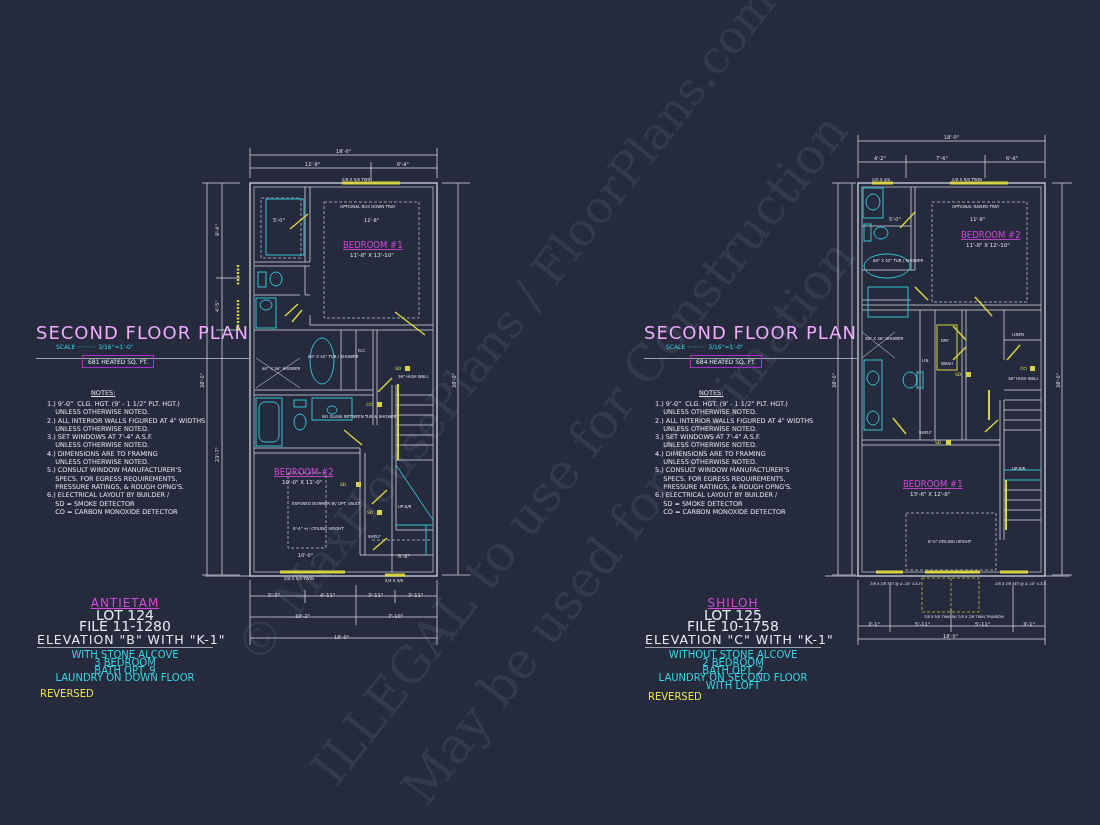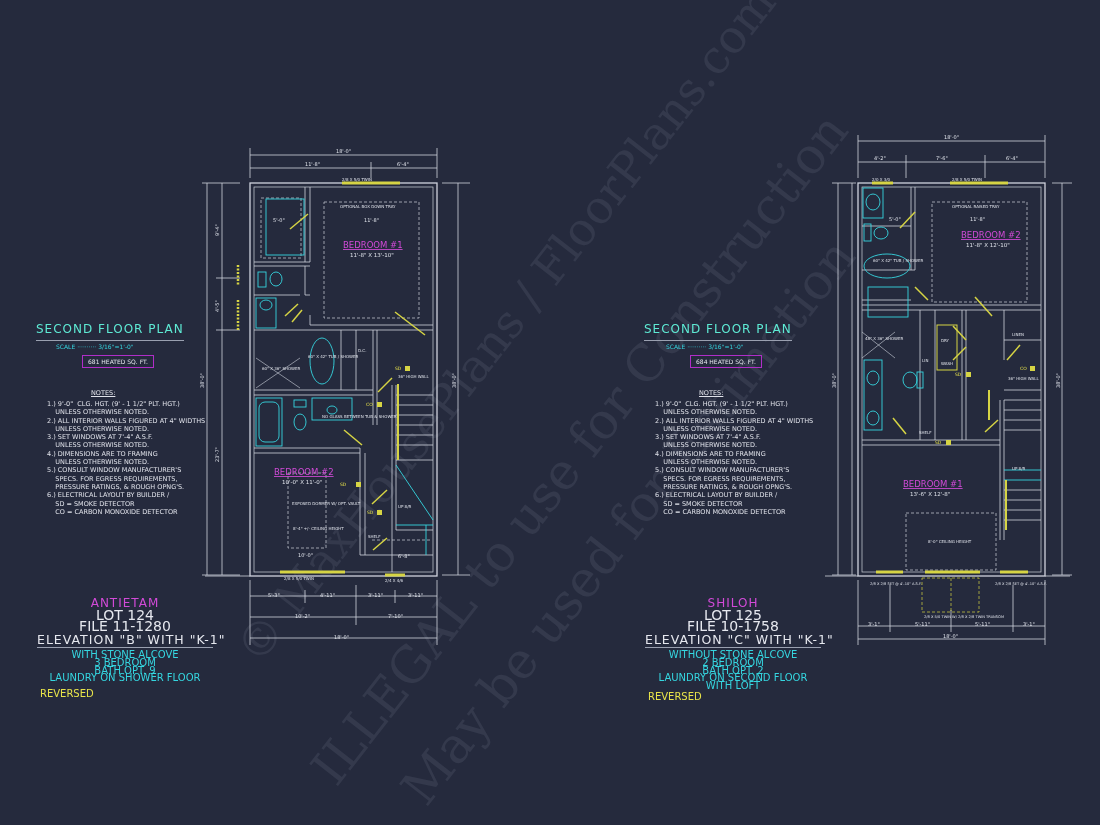--- a/index.html
+++ b/index.html
@@ -1,24 +1,24 @@
 <!DOCTYPE html>
 <html><head>
 <meta charset="utf-8">
 <style>
   html,body{margin:0;padding:0;}
   body{width:1100px;height:825px;background:#252a3d;position:relative;overflow:hidden;font-family:"DejaVu Sans",sans-serif;color:#d8dce6;}
   .abs{position:absolute;}
   .cad{font-family:"DejaVu Sans",sans-serif;letter-spacing:0.5px;}
-  .title{font-size:12px;color:#5eead4;letter-spacing:1px;border-bottom:1.5px solid #9aa0b0;padding-bottom:4px;white-space:nowrap;}
+  .title{font-size:18px;color:#f0abfc;letter-spacing:1px;border-bottom:1.5px solid #9aa0b0;padding-bottom:15px;white-space:nowrap;}
   .scale{font-size:6px;color:#35d6e0;white-space:nowrap;}
   .sqft{font-size:6px;color:#e6e8ef;border:1.5px solid #b02ec8;padding:2px 5px;white-space:nowrap;}
   .notes{font-size:6.5px;color:#e0e2ea;line-height:8.3px;white-space:pre;}
   .notes-h{font-size:6.5px;color:#e0e2ea;text-decoration:underline;margin-left:44px;}
-  .name{font-size:12px;color:#d24ad8;letter-spacing:1px;text-align:center;}
+  .name{font-size:12px;color:#d24ad8;text-decoration:underline;letter-spacing:1px;text-align:center;}
   .lot{font-size:14px;color:#e6e8ef;text-align:center;line-height:11px;}
   .elev{font-size:12.5px;color:#e6e8ef;border-bottom:1.3px solid #9aa0b0;letter-spacing:1px;text-align:center;white-space:nowrap;}
   .desc{font-size:10px;color:#35d6e0;text-align:center;line-height:7.8px;}
   .rev{font-size:10px;color:#e9e44a;text-align:left;}
   .wm{position:absolute;font-family:"DejaVu Serif",serif;color:rgba(190,196,215,0.10);white-space:nowrap;transform-origin:left top;}
   svg text{font-family:"DejaVu Sans",sans-serif;}
 </style>
 </head>
 <body>
 
@@ -55,21 +55,21 @@
 
   <div class="abs" style="left:40px;top:596px;width:170px;">
     <div class="name">ANTIETAM</div>
     <div class="lot">LOT 124</div>
     <div class="lot">FILE 11-1280</div>
     <div class="elev" style="margin-left:-3px;margin-right:-3px;">ELEVATION "B" WITH "K-1"</div>
     <div style="margin-top:3px;">
       <div class="desc">WITH STONE ALCOVE</div>
       <div class="desc">3 BEDROOM</div>
       <div class="desc">BATH OPT. 9</div>
-      <div class="desc">LAUNDRY ON SHOWER FLOOR</div>
+      <div class="desc">LAUNDRY ON DOWN FLOOR</div>
     </div>
     <div class="rev" style="margin-top:6px;">REVERSED</div>
   </div>
 
   <svg class="abs" style="left:195px;top:140px;" width="280" height="510" viewBox="195 140 280 510">
     <g stroke="#cfd3dd" stroke-width="0.8" fill="none">
 
       <line x1="250" y1="155" x2="437" y2="155"></line>
       <line x1="250" y1="168" x2="437" y2="168"></line>
       <line x1="250" y1="148" x2="250" y2="178"></line>

